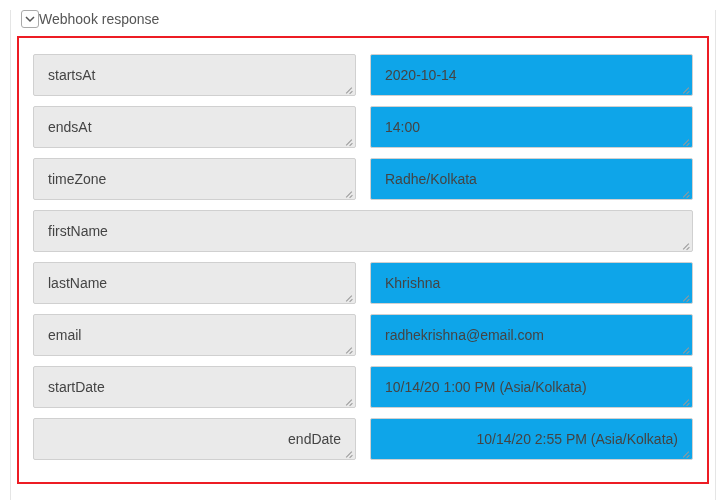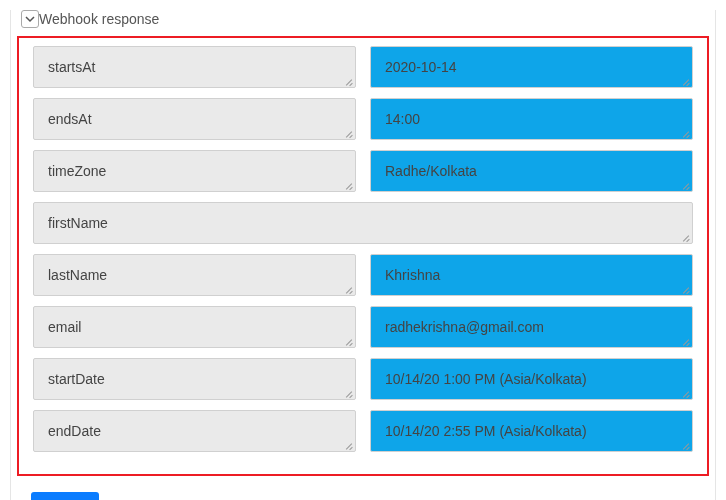--- a/index.html
+++ b/index.html
@@ -41,29 +41,30 @@
     .toggle-btn svg {
       width: 10px;
       height: 10px;
     }
     .header-title {
       color: #555;
       font-size: 14px;
     }
     .fields-panel {
       border: 2px solid #ed1c24;
-      padding: 8px 14px 10px 14px;
+      padding: 16px 14px 10px 14px;
     }
     .field-row {
       display: flex;
       gap: 14px;
       margin-bottom: 10px;
     }
     .field-row:last-child {
       margin-bottom: 12px;
+      text-align: right;
     }
     .cell {
       flex: 1;
       position: relative;
       background: #eaeaea;
       border: 1px solid #d0d0d0;
       border-radius: 2px;
       padding: 12px 14px;
       color: #444;
       font-size: 14px;
@@ -161,21 +162,21 @@
       <div class="cell"><span>firstName</span><span class="resize-handle"></span></div>
     </div>
 
     <div class="field-row">
       <div class="cell"><span>lastName</span><span class="resize-handle"></span></div>
       <div class="cell value"><span>Khrishna</span><span class="resize-handle"></span></div>
     </div>
 
     <div class="field-row">
       <div class="cell"><span>email</span><span class="resize-handle"></span></div>
-      <div class="cell value"><span>radhekrishna@gmail.com</span><span class="resize-handle"></span></div>
+      <div class="cell value"><span>radhekrishna@email.com</span><span class="resize-handle"></span></div>
     </div>
 
     <div class="field-row">
       <div class="cell"><span>startDate</span><span class="resize-handle"></span></div>
       <div class="cell value"><span>10/14/20 1:00 PM (Asia/Kolkata)</span><span class="resize-handle"></span></div>
     </div>
 
     <div class="field-row">
       <div class="cell"><span>endDate</span><span class="resize-handle"></span></div>
       <div class="cell value"><span>10/14/20 2:55 PM (Asia/Kolkata)</span><span class="resize-handle"></span></div>

